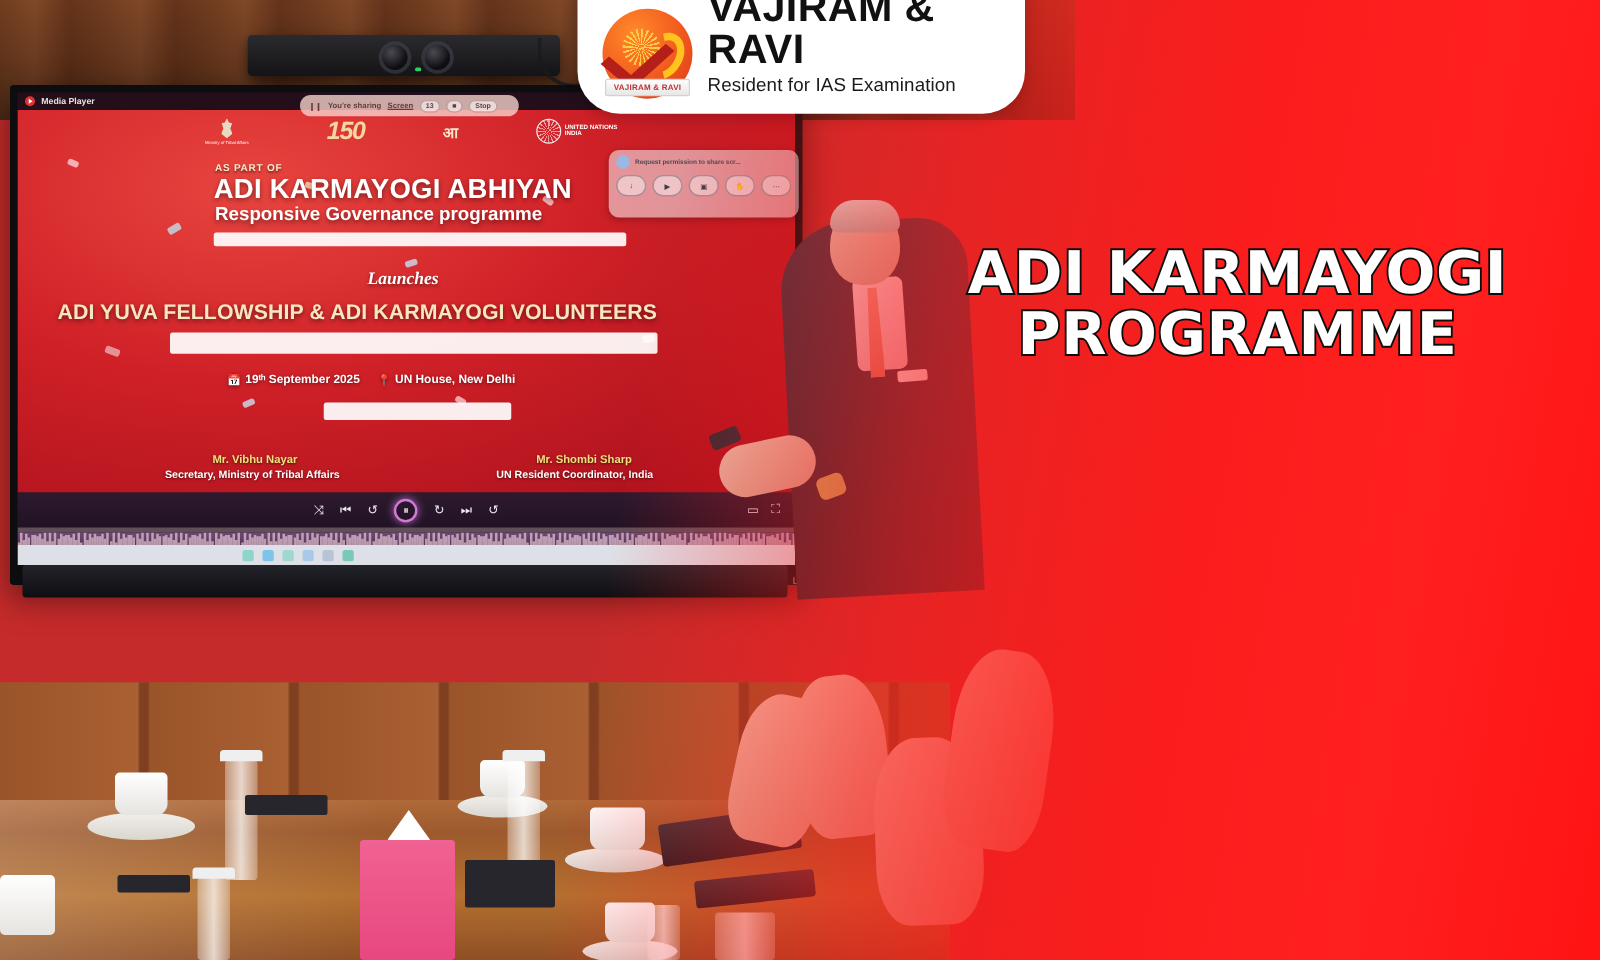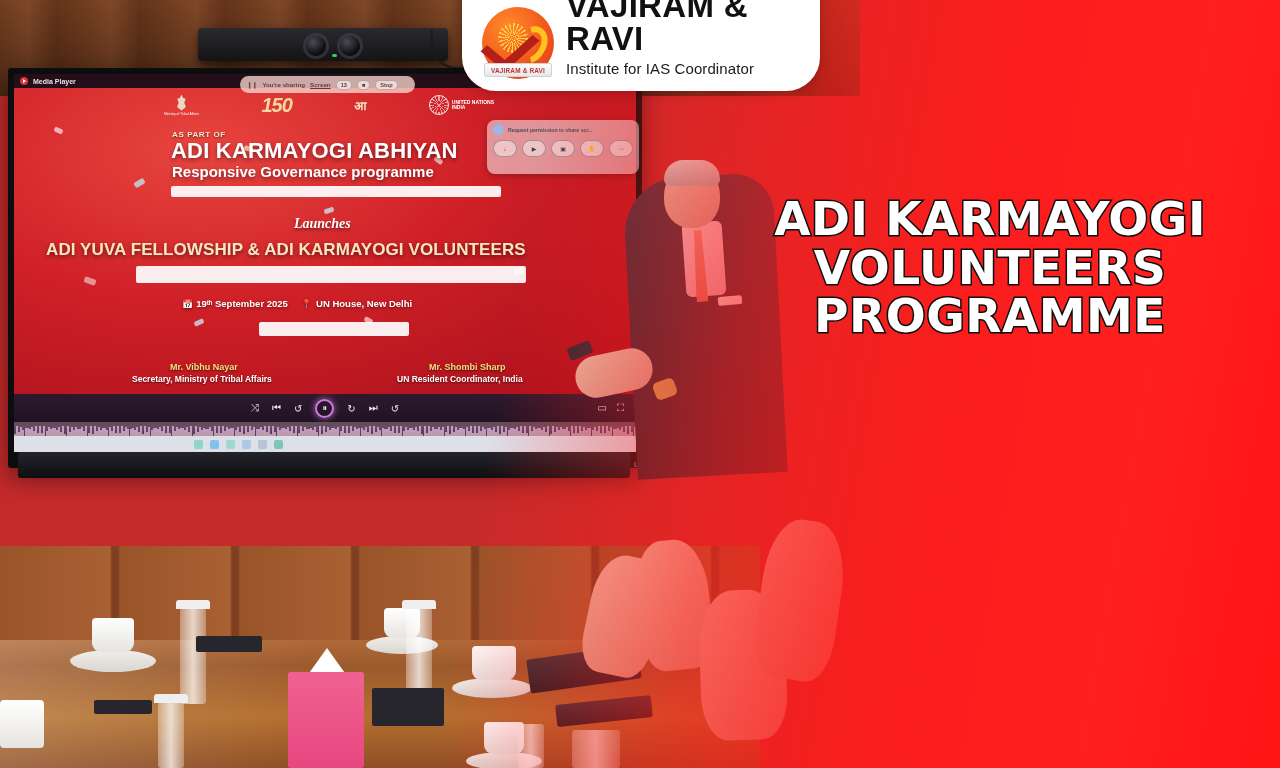--- a/index.html
+++ b/index.html
@@ -761,30 +761,29 @@
       <div class="clap-hand" style="left:638px;top:540px;width:72px;height:130px;transform:rotate(-6deg);"></div>
       <div class="clap-hand" style="left:700px;top:590px;width:86px;height:150px;transform:rotate(-2deg);"></div>
       <div class="clap-hand" style="left:760px;top:520px;width:80px;height:160px;transform:rotate(8deg);"></div>
     </div>
   </div>
 
   <div class="wash"></div>
 
   <div class="headline" id="headline">
       <div>ADI KARMAYOGI</div>
-      <div>VOLUNTEERS</div>
       <div>PROGRAMME</div>
     </div>
 
   <div class="badge">
     <div class="badge-mark">
       <span class="sun"></span>
       <span class="swoosh"></span>
       <span class="tick"></span>
       <span class="ribbon">VAJIRAM &amp; RAVI</span>
     </div>
     <div class="badge-text">
       <span class="badge-title">VAJIRAM &amp; RAVI</span>
-      <span class="badge-sub">Institute for IAS Coordinator</span>
+      <span class="badge-sub">Resident for IAS Examination</span>
     </div>
   </div>
 
 </div>
 
 </body></html>

